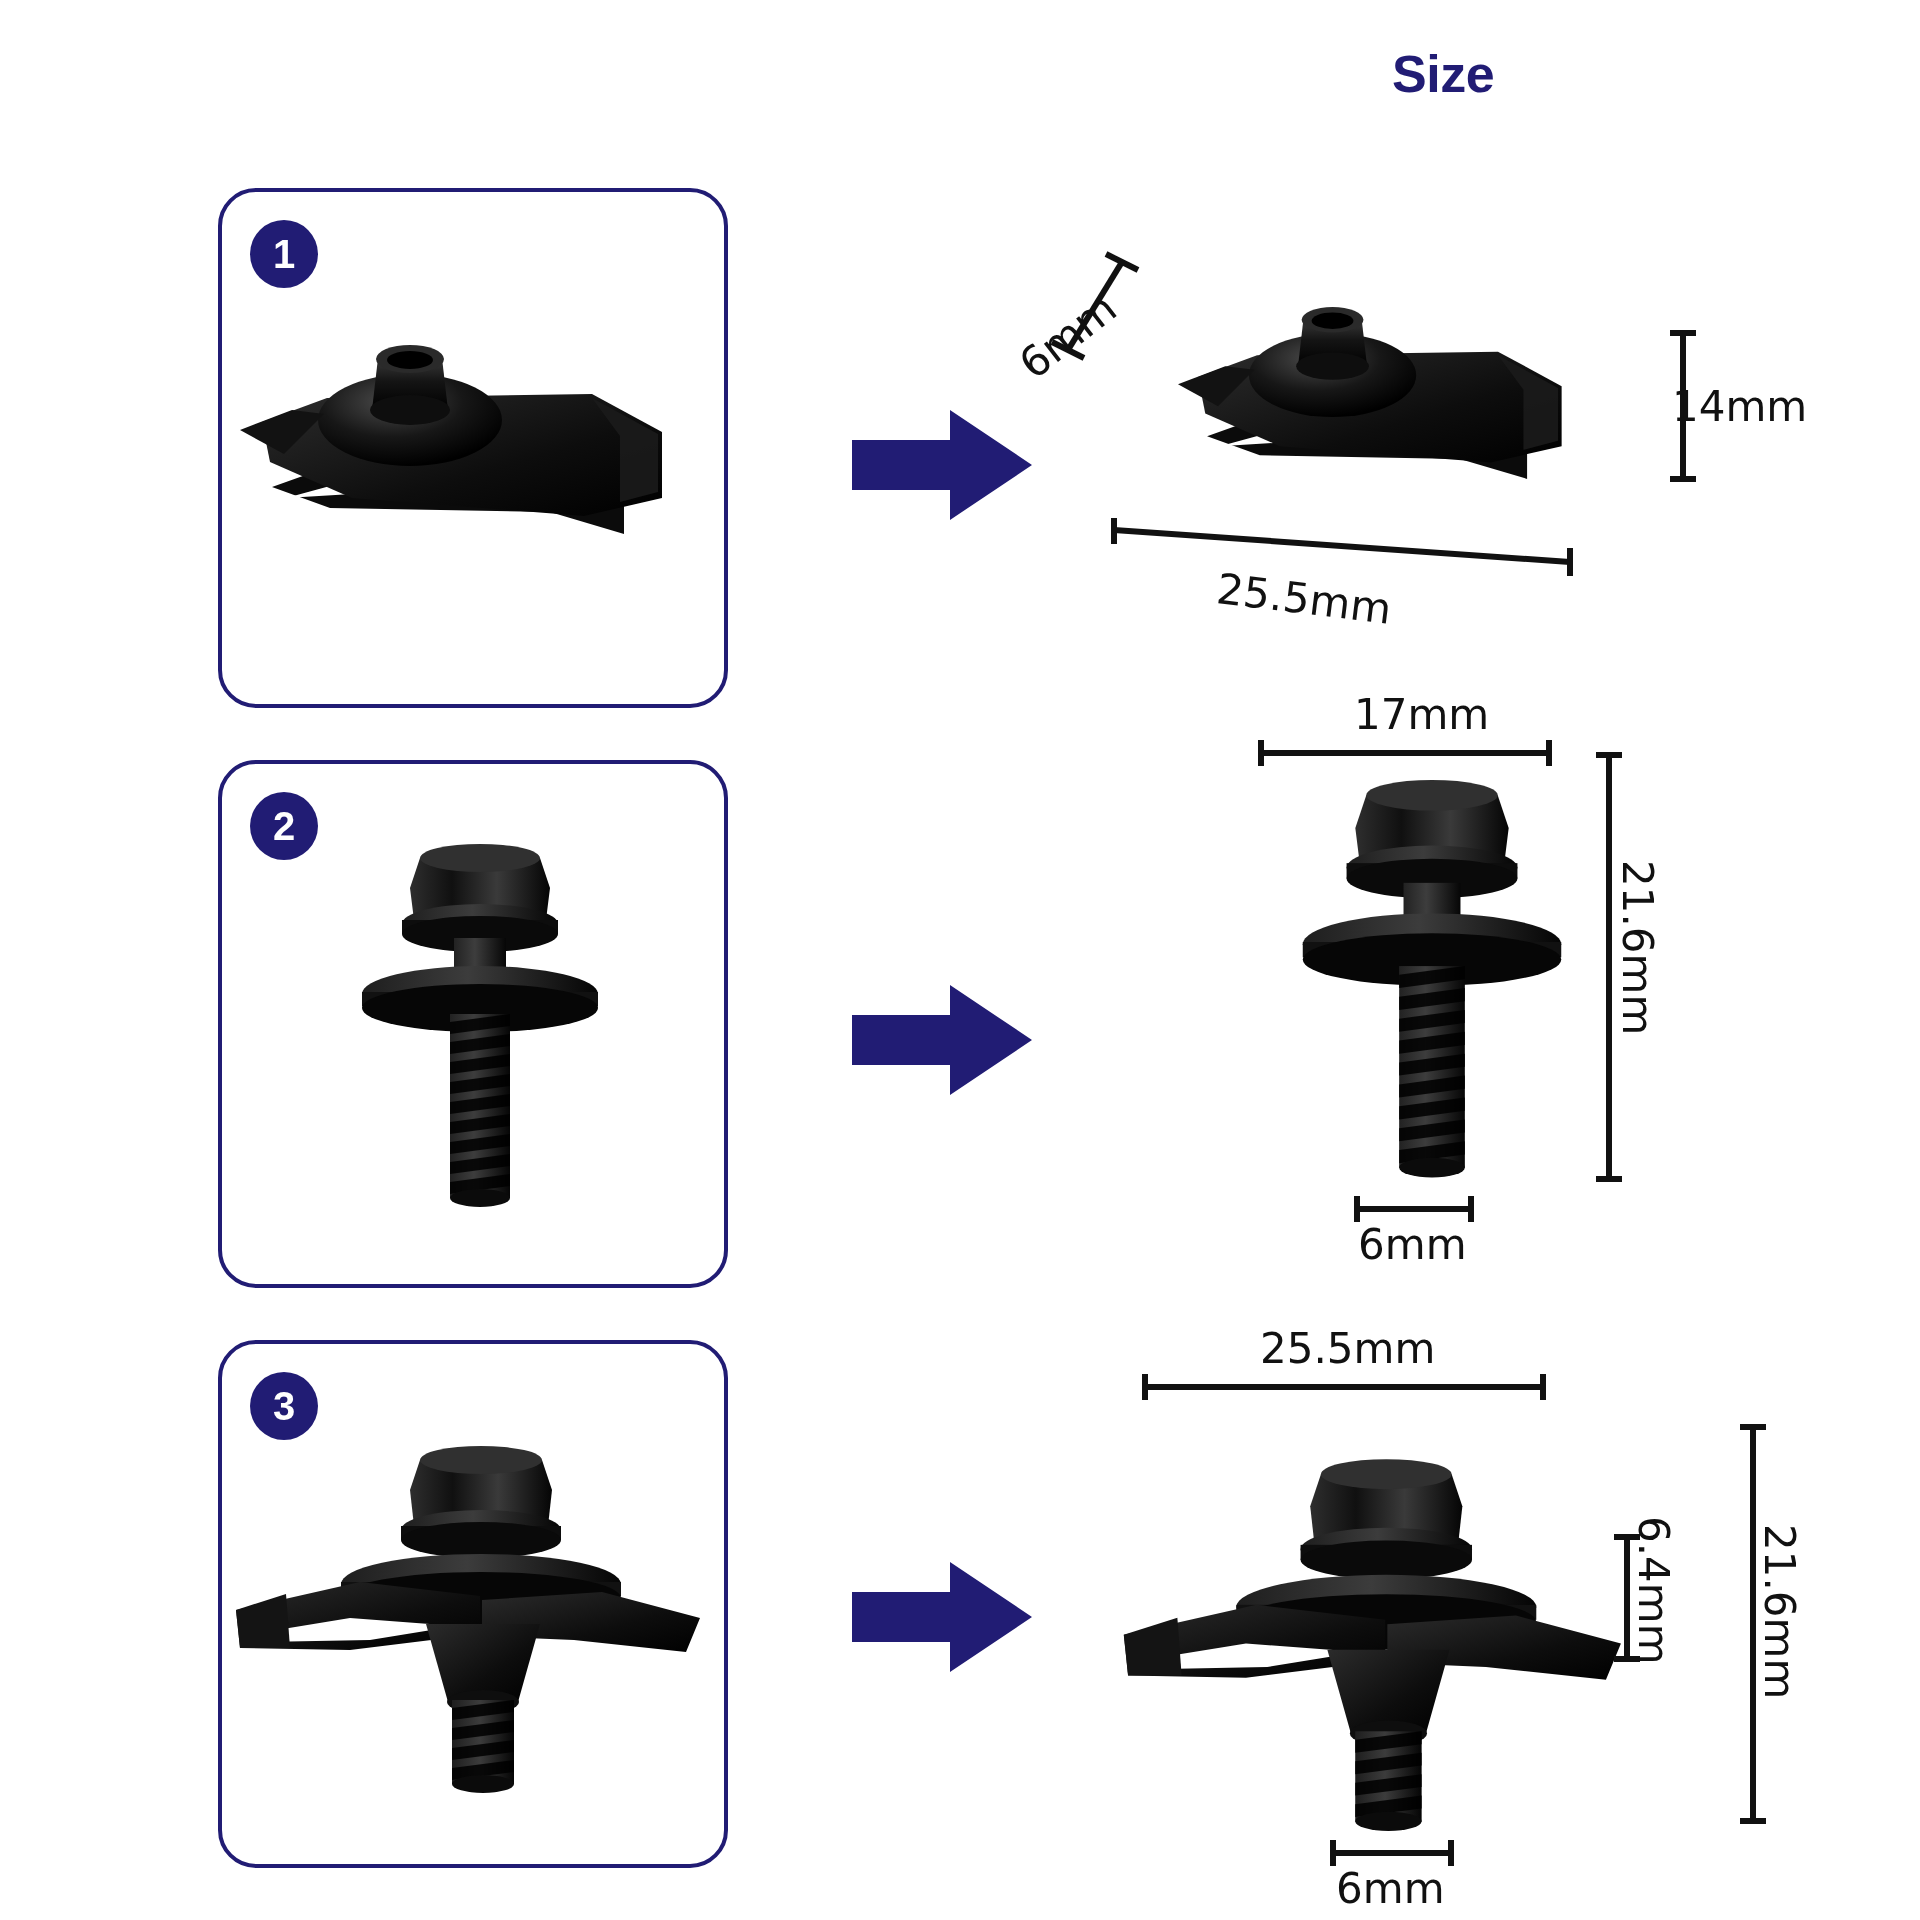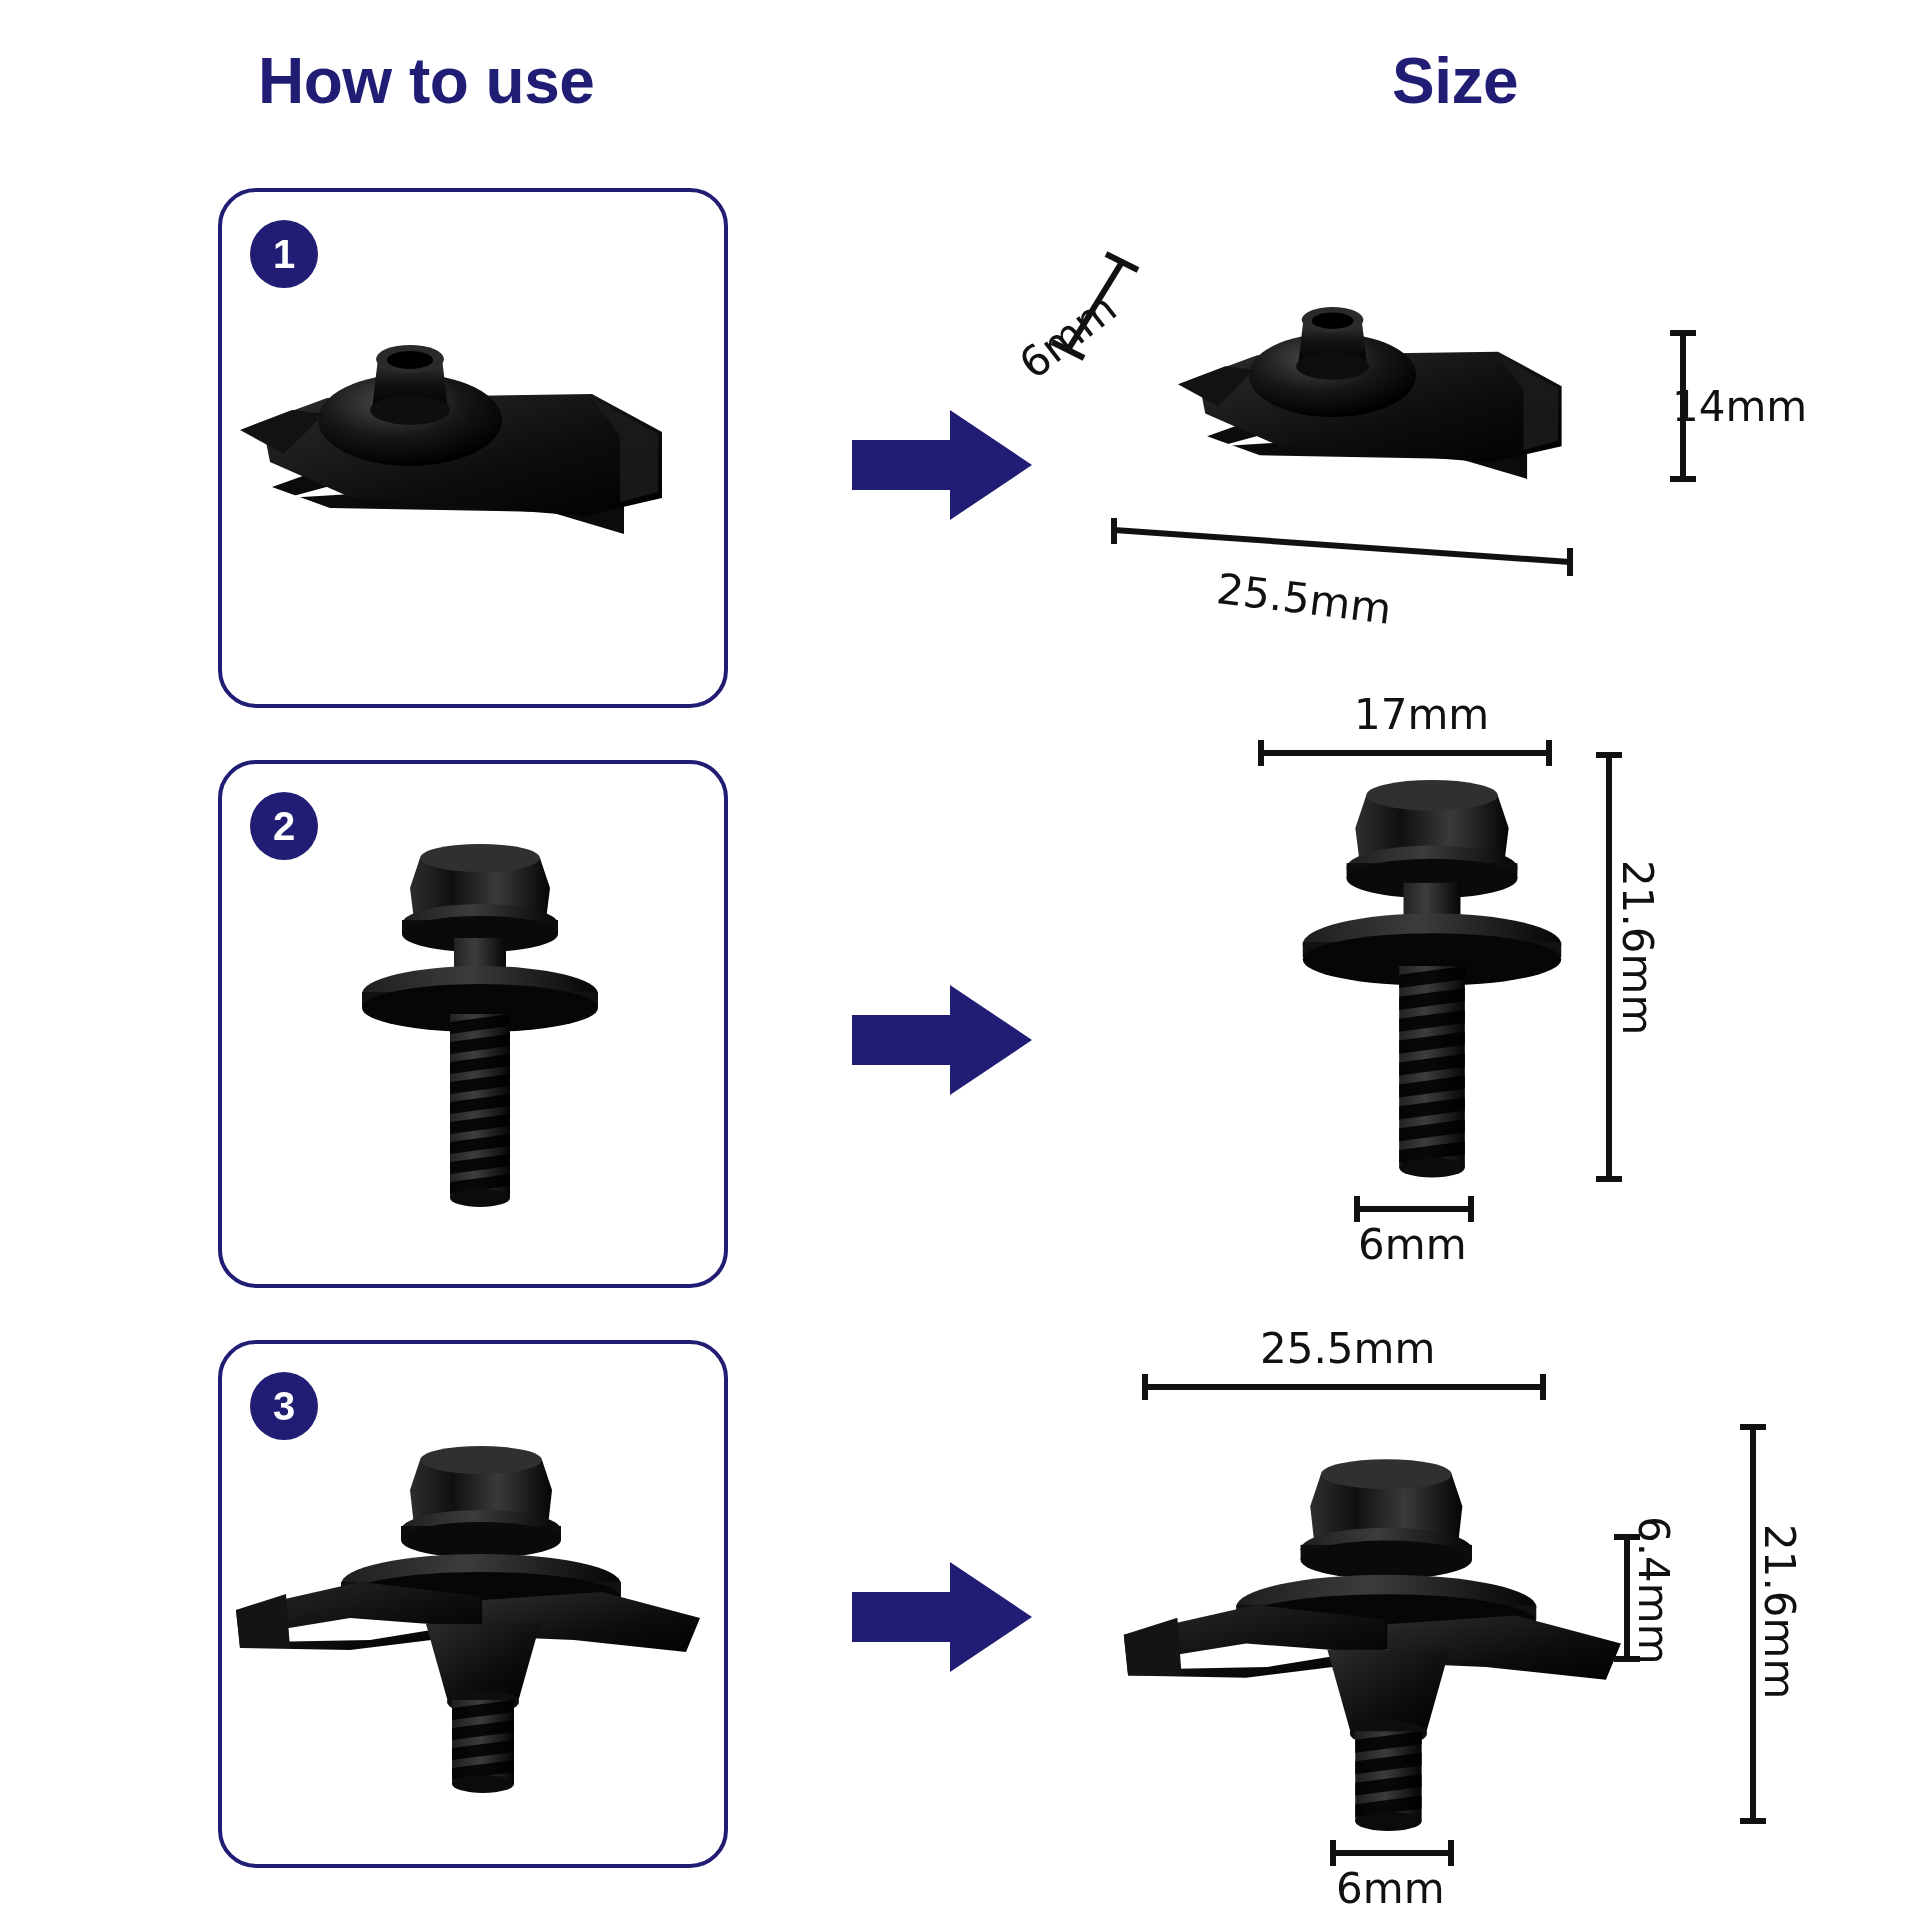--- a/index.html
+++ b/index.html
@@ -13,21 +13,21 @@
 
   
   .col-header {
     position: absolute;
     font-weight: bold;
     color: #211c74;
     letter-spacing: -0.5px;
     white-space: nowrap;
   }
   #hdr-how { left: 258px; top: 44px; font-size: 64px; }
-  #hdr-size { left: 1392px; top: 44px; font-size: 64px; }
+  #hdr-size { left: 1392px; top: 44px; font-size: 52px; }
 
   
   .step-card {
     position: absolute;
     left: 218px;
     width: 510px;
     border: 4px solid #211c74;
     border-radius: 38px;
     background: #ffffff;
   }
@@ -82,21 +82,20 @@
   .rot-s  { transform: rotate(7deg);   transform-origin: left top; }
 
   
   .art { position: absolute; }
 </style>
 </head>
 <body>
 
 <div id="page">
 
-  <div id="hdr-how" class="col-header">How to use</div>
   <div id="hdr-size" class="col-header">Size</div>
 
   <div id="card-1" class="step-card">
     <div class="step-badge">1</div>
 
     <svg class="art" style="left:10px; top:110px;" width="500" height="330" viewBox="0 0 500 330">
       <defs>
         <linearGradient id="g1a" x1="0" y1="0" x2="0" y2="1">
           <stop offset="0%" stop-color="#3a3a3a"></stop>
           <stop offset="45%" stop-color="#141414"></stop>

